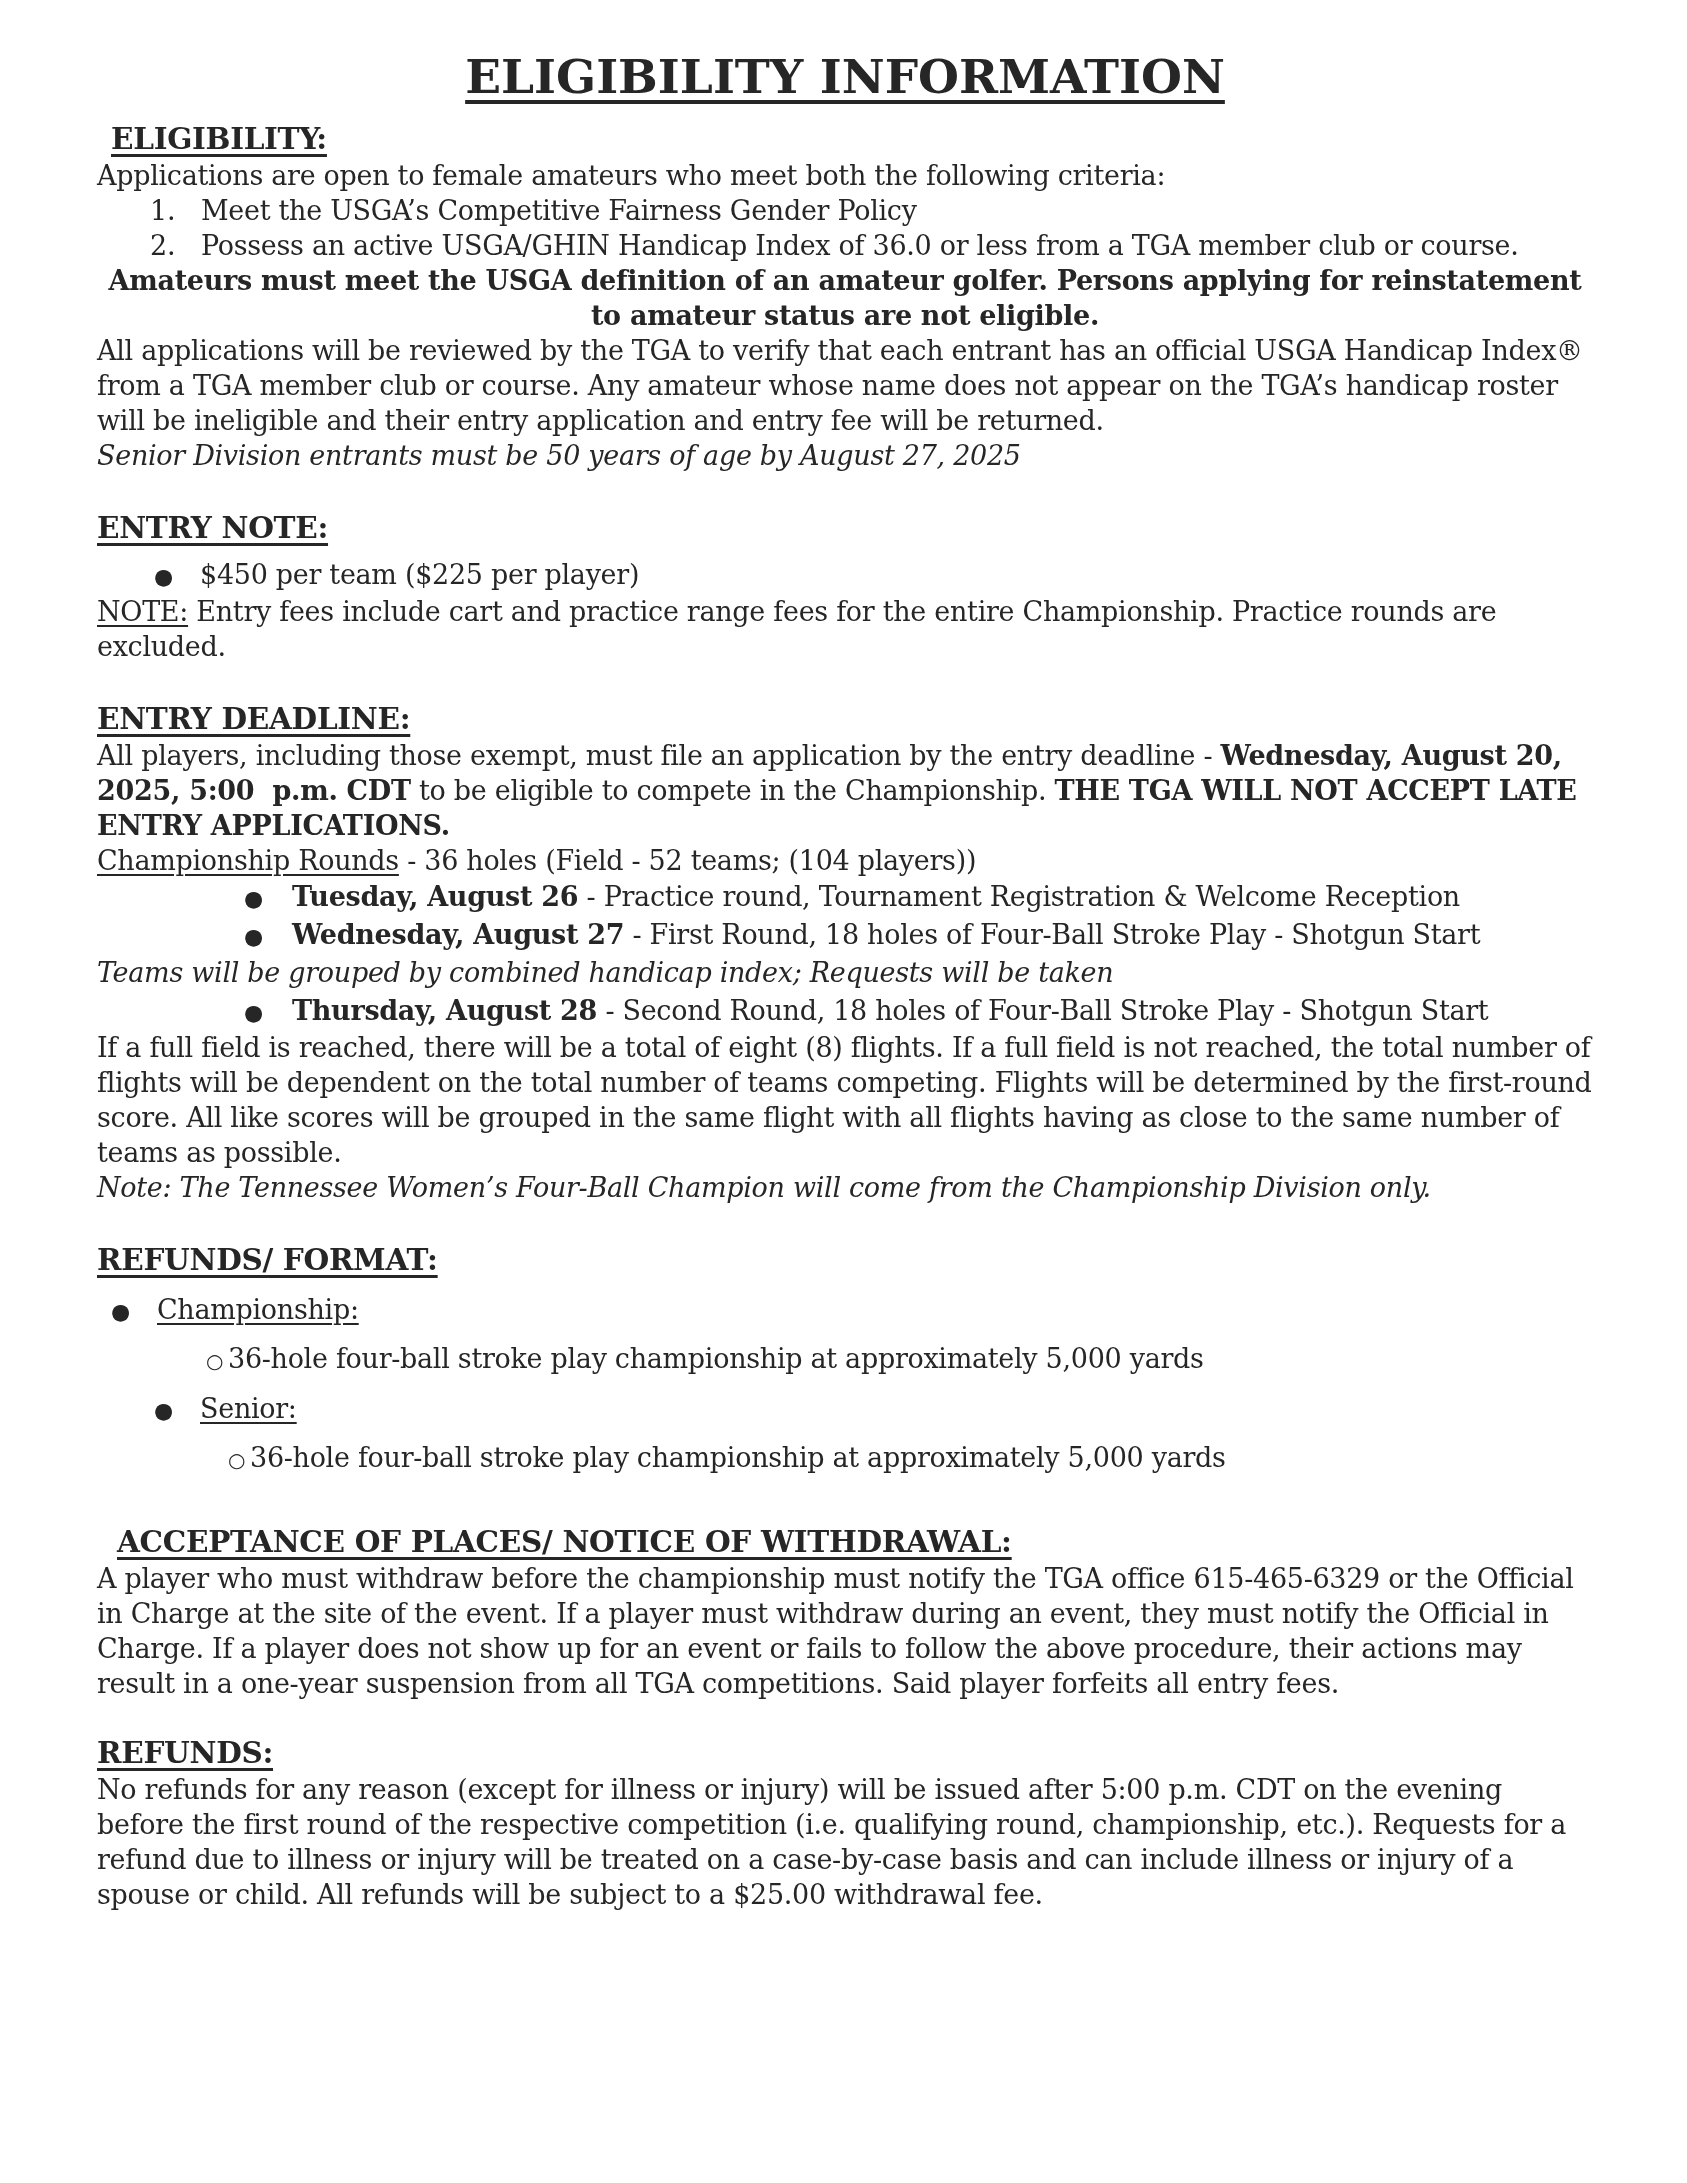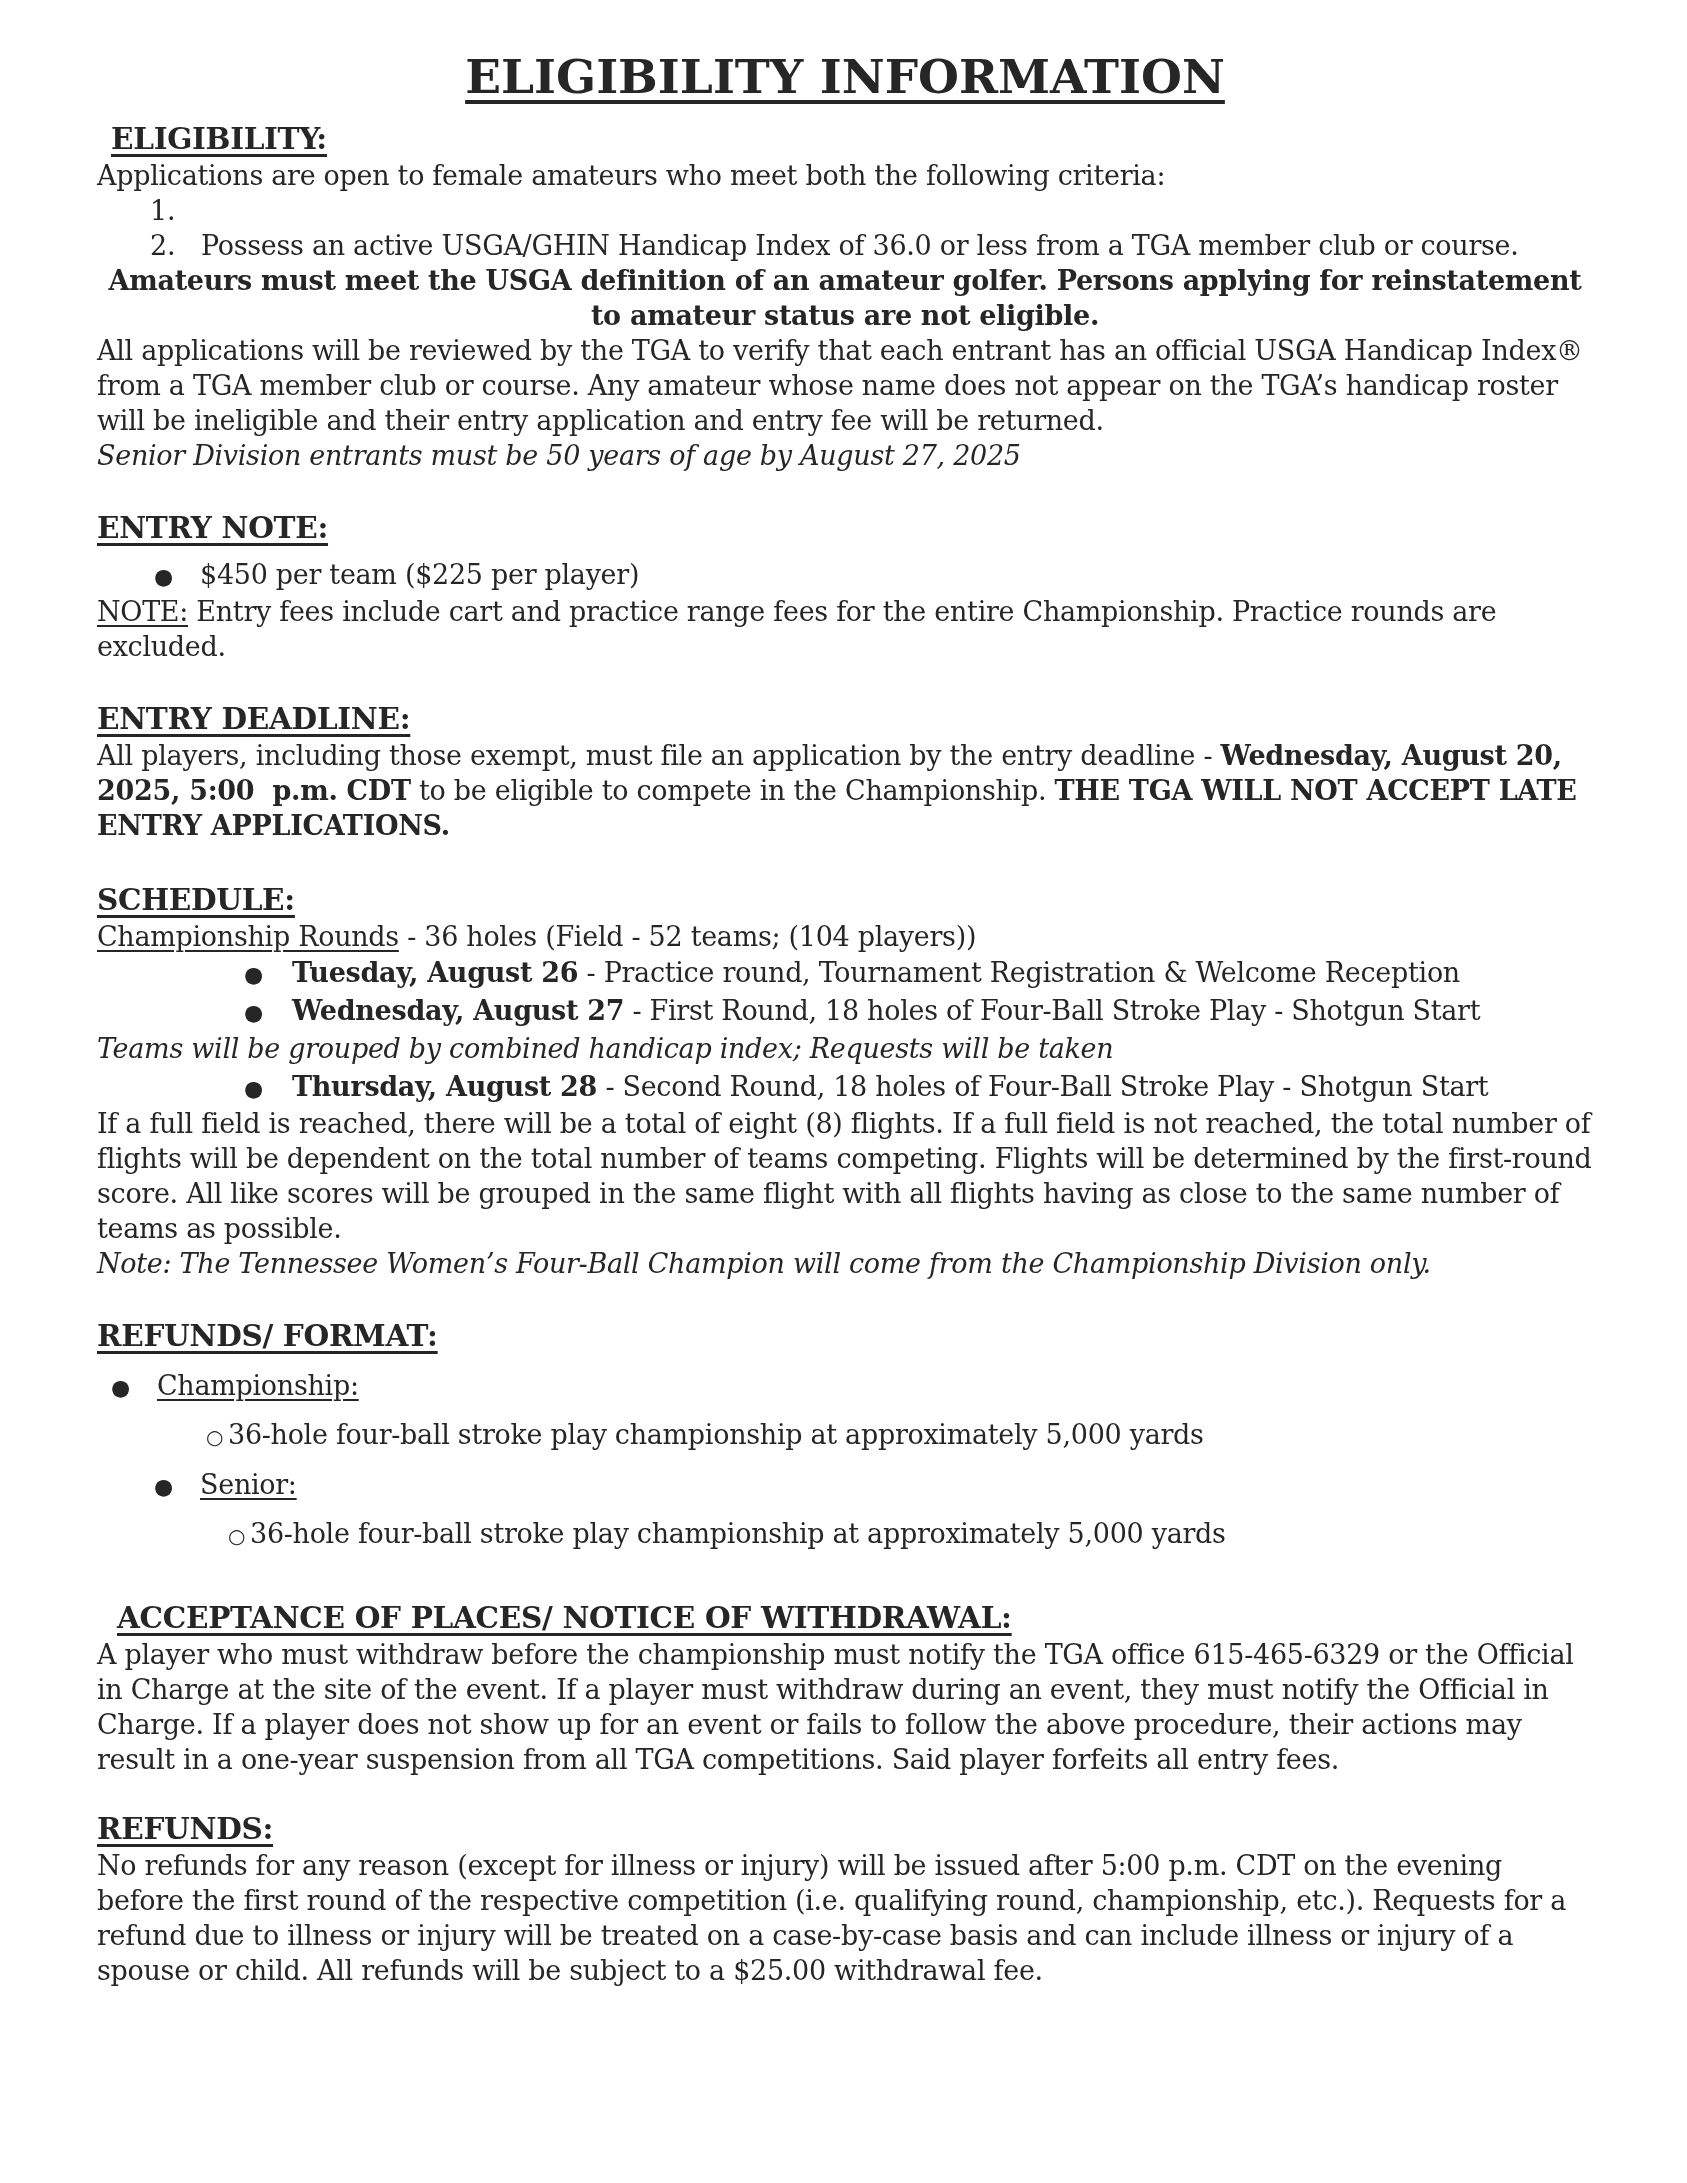--- a/index.html
+++ b/index.html
@@ -89,20 +89,21 @@
   <div class="doc-title">
     <span class="u-title">ELIGIBILITY INFORMATION</span>
   </div>
 
   <section>
     <h2 class="mt-16"><span class="u-head">ELIGIBILITY:</span></h2>
     <p class="body-text mt-10">Applications are open to female amateurs who meet both the following criteria:</p>
     <div>
       <div class="li num-li">
         <span class="marker">1.</span>
+        <span class="li-text">Meet the USGA’s Competitive Fairness Gender Policy</span>
       </div>
       <div class="li num-li">
         <span class="marker">2.</span>
         <span class="li-text">Possess an active USGA/GHIN Handicap Index of 36.0 or less from a TGA member club or course.</span>
       </div>
     </div>
     <p class="body-text bold">Amateurs must meet the USGA definition of an amateur golfer. Persons applying for reinstatement to amateur status are not eligible.</p>
     <p class="body-text mt-42">All applications will be reviewed by the TGA to verify that each entrant has an official USGA Handicap Index®  from a TGA member club or course. Any amateur whose name does not appear on the TGA’s handicap roster will be ineligible and their entry application and entry fee will be returned.</p>
     <p class="body-text italic indent-senior mt-42">Senior Division entrants must be 50 years of age by August 27, 2025</p>
   </section>
@@ -115,21 +116,20 @@
     </div>
     <p class="body-text indent-note mt-42"><span class="u-inline">NOTE:</span><span> Entry fees include cart and practice range fees for the entire Championship. Practice rounds are excluded.</span></p>
   </section>
 
   <section>
     <h2 class="mt-42"><span class="u-head">ENTRY DEADLINE:</span></h2>
     <p class="body-text mt-12"><span>All players, including those exempt, must file an application by the entry deadline - </span><span class="bold">Wednesday, August 20, 2025, 5:00  p.m. CDT</span><span> to be eligible to compete in the Championship. </span><span class="bold">THE TGA WILL NOT ACCEPT LATE ENTRY APPLICATIONS.</span></p>
   </section>
 
   <section>
-    <h2 class="mt-44"><span class="u-head">SCHEDULE:</span></h2>
     <p class="body-text indent-rounds mt-8"><span class="u-inline">Championship Rounds</span><span> - 36 holes (Field - 52 teams; (104 players))</span></p>
     <div>
       <div class="li sch-li">
         <span class="marker">●</span>
         <span class="li-text"><span class="bold">Tuesday, August 26</span><span> - Practice round, Tournament Registration &amp; Welcome Reception</span></span>
       </div>
       <div class="li sch-li">
         <span class="marker">●</span>
         <span class="li-text"><span class="bold">Wednesday, August 27</span><span> - First Round, 18 holes of Four-Ball Stroke Play - Shotgun Start</span></span>
       </div>

